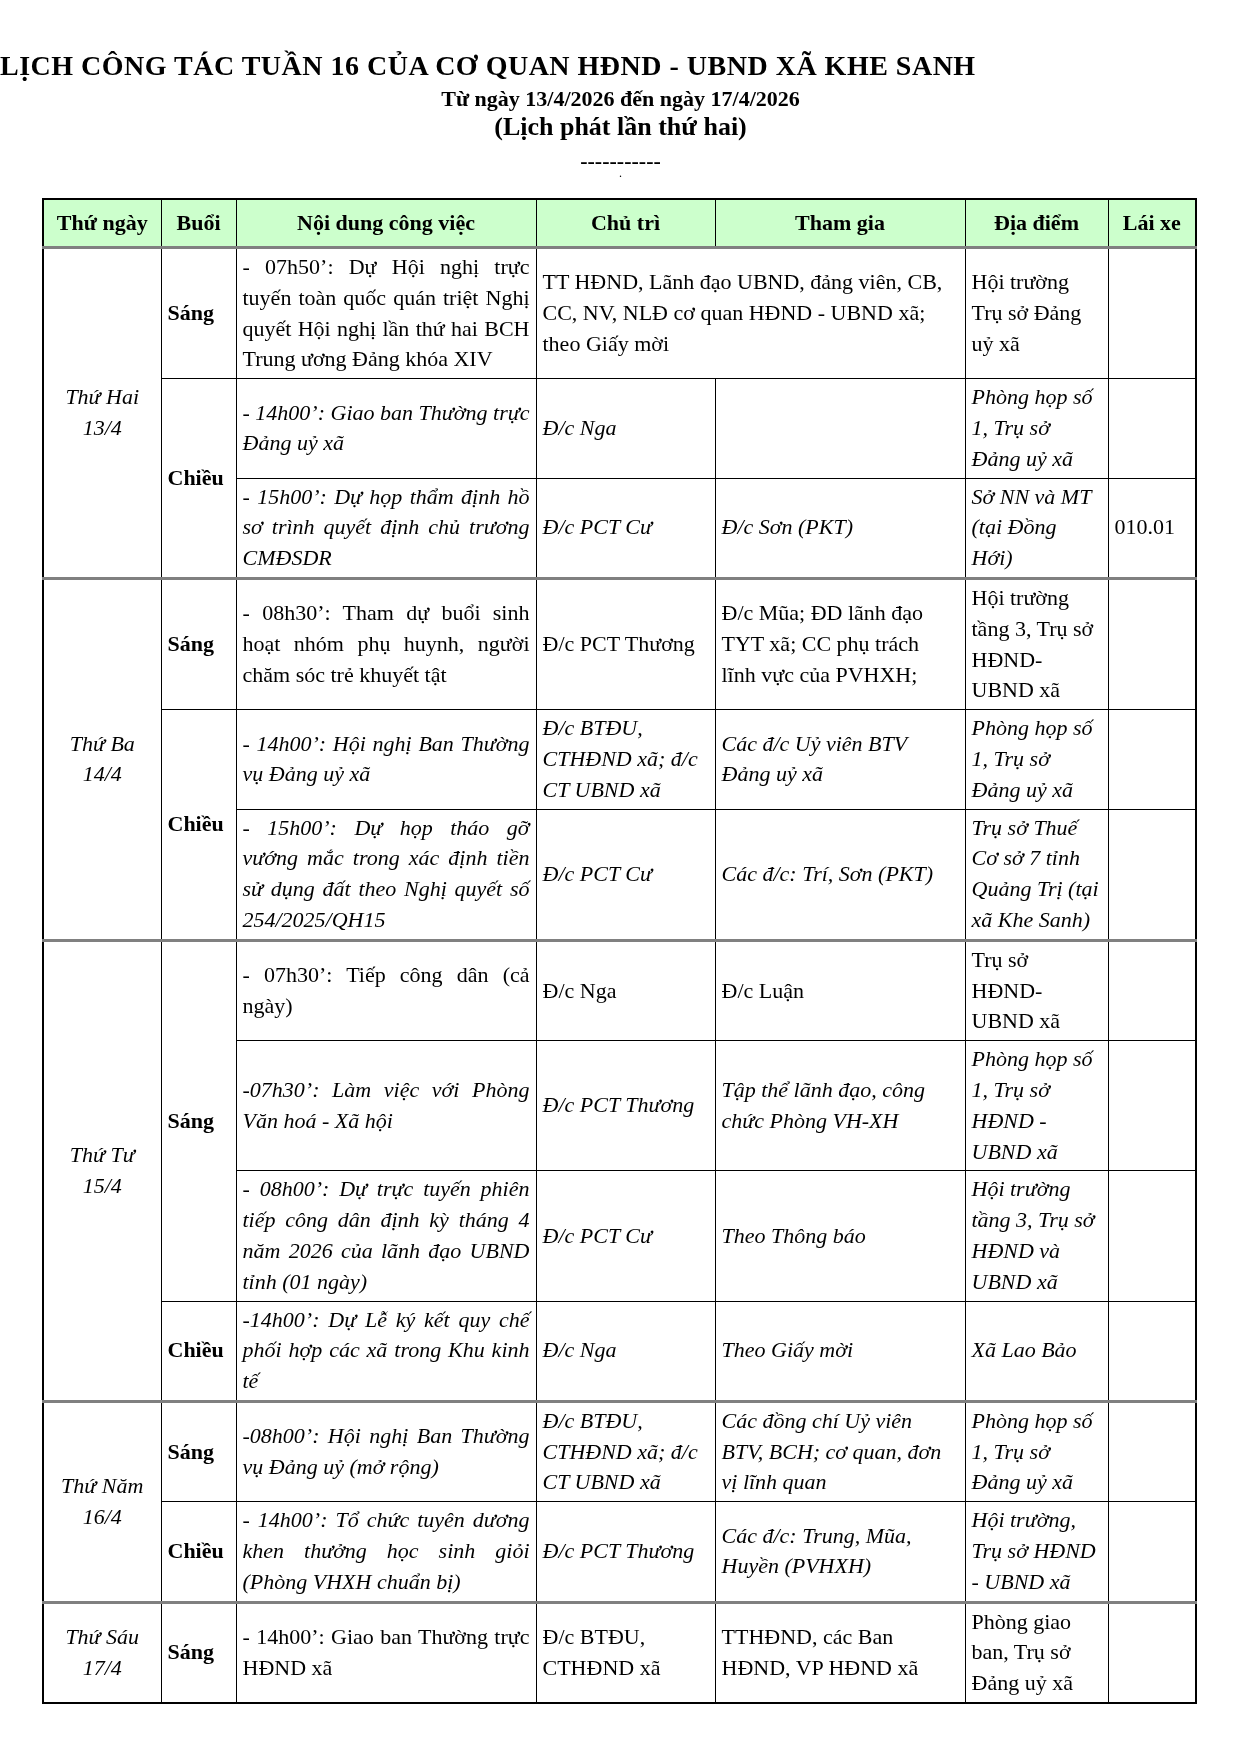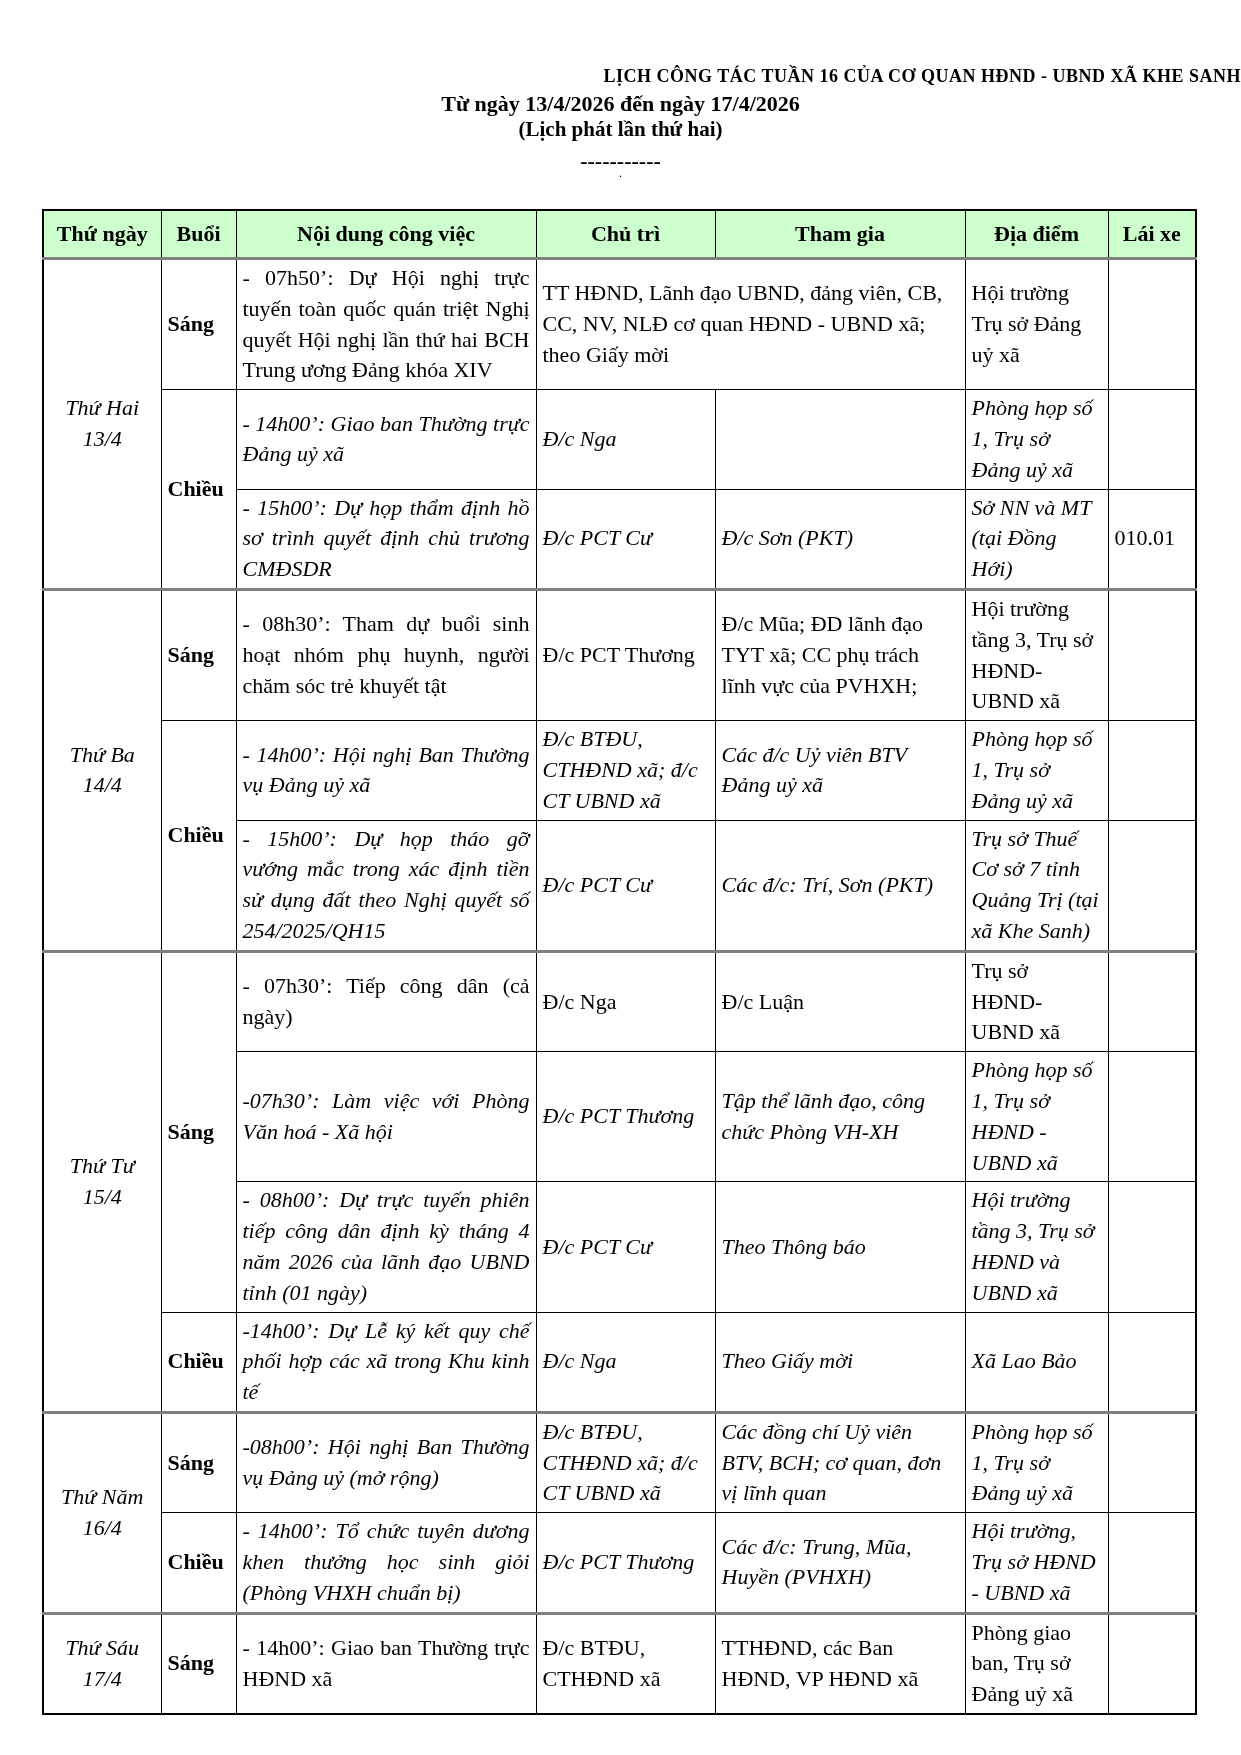--- a/index.html
+++ b/index.html
@@ -7,55 +7,54 @@
     padding: 0;
     background: #ffffff;
     width: 1241px;
     height: 1755px;
     overflow: hidden;
     font-family: "Liberation Serif", serif;
     color: #000;
   }
   .doc { padding-top: 50px; }
   .title {
-    text-align: right;
-    font-weight: 700;
-    font-size: 18px;
+    text-align: left;
+    font-weight: 700;
+    font-size: 28px;
     letter-spacing: 0.5px;
-    margin-top: 16px;
   }
   .subtitle {
     text-align: center;
     font-weight: 700;
     font-size: 22px;
     margin-top: 4px;
     font-family: Liberation Serif, serif;
   }
   .edition {
     text-align: center;
     font-weight: 700;
-    font-size: 21px;
+    font-size: 26px;
   }
   .divider-line {
     text-align: center;
     font-weight: 700;
     font-size: 22px;
     margin-top: 12px;
     line-height: 14px;
   }
   .dot-line {
     text-align: center;
     font-size: 12px;
     line-height: 10px;
   }
   table.schedule {
     border-collapse: collapse;
     table-layout: fixed;
     width: 1153px;
-    margin: 31px 0 0 42px;
+    margin: 20px 0 0 42px;
     border: 2px solid var(--border-color, #000);
     padding-left: 48px;
   }
   table.schedule th, table.schedule td {
     border: 1px solid var(--border-color, #000);
     padding: 3px 6px;
     vertical-align: middle;
     font-size: 22px;
     line-height: 1.4;
     overflow: hidden;

